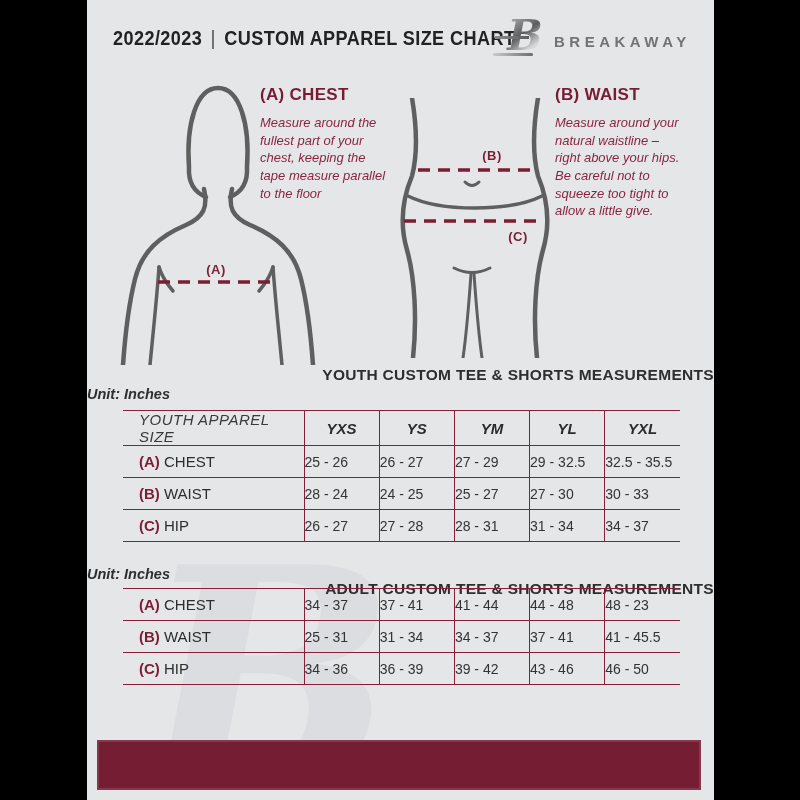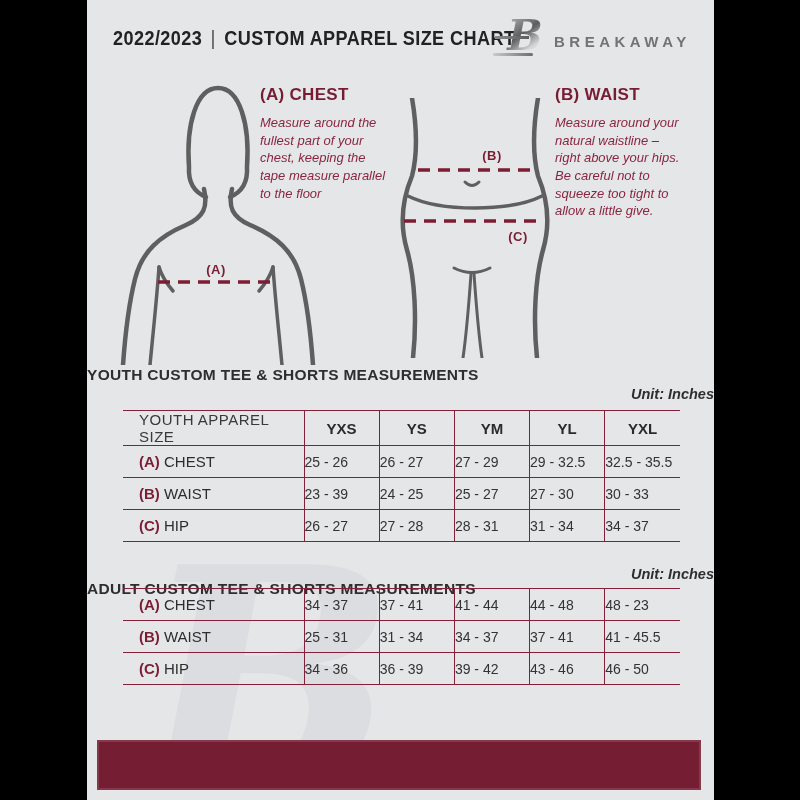--- a/index.html
+++ b/index.html
@@ -44,37 +44,37 @@
   .marker{font:700 13px "Liberation Sans",sans-serif;fill:#7b1d33;letter-spacing:.5px;}
   .guide{position:absolute;color:#8a2540;}
   .guide h3{
     margin:0 0 9px 0;font-size:17px;font-weight:800;color:#771d33;letter-spacing:.3px;
   }
   .guide p{
     margin:0;font-size:13px;line-height:1.36;font-style:italic;font-weight:400;
     white-space:pre-line;
   }
   
-  .tbl-title{position:absolute;width:100%;text-align:left;font-size:15.5px;
+  .tbl-title{position:absolute;width:100%;text-align:right;font-size:15.5px;
     font-weight:700;color:#2e2e2e;letter-spacing:.3px;z-index:1;}
-  .tbl-unit{position:absolute;width:100%;text-align:right;font-size:14.5px;
+  .tbl-unit{position:absolute;width:100%;text-align:left;font-size:14.5px;
     font-weight:600;font-style:italic;color:#2e2e2e;z-index:1;}
   table.size{
     position:absolute;left:36px;width:557px;border-collapse:collapse;z-index:1;
     table-layout:fixed;
   }
   table.size col.c0{width:181px;}
   table.size col.cv{width:75.2px;}
   table.size tr{border-top:1.5px solid #84203a;border-bottom:1.5px solid #84203a;}
   table.size td,table.size th{
     border-left:1.5px solid #84203a;padding:0;height:31px;vertical-align:middle;
     font-size:14px;color:#333;background:transparent;
   }
   table.size td:first-child,table.size th:first-child{border-left:none;}
-  table.size th{font-size:15px;font-weight:700;color:#2b2b2b;height:33px;}
+  table.size th{font-size:15px;font-weight:700;color:#2b2b2b;height:33px;font-style:italic;}
   table.size th.lblhdr{font-weight:400;font-size:15px;letter-spacing:.5px;color:#3a3a3a;
     text-align:left;padding-left:16px;}
   table.size td.lbl{text-align:left;padding-left:16px;font-size:15px;color:#2d2d2d;}
   table.size td.lbl b{color:#7b1d33;font-weight:800;}
   
   .watermark{
     position:absolute;left:55px;top:528px;font-family:"DejaVu Serif",serif;
     font-style:italic;font-weight:700;font-size:300px;line-height:1;
     color:#dcdde0;z-index:0;user-select:none;
   }
@@ -163,21 +163,21 @@
     <tr>
       <td class="lbl"><b>(A)</b> <span>CHEST</span></td>
       <td>25 - 26</td>
       <td>26 - 27</td>
       <td>27 - 29</td>
       <td>29 - 32.5</td>
       <td>32.5 - 35.5</td>
     </tr>
     <tr>
       <td class="lbl"><b>(B)</b> <span>WAIST</span></td>
-      <td>23 - 39</td>
+      <td>28 - 24</td>
       <td>24 - 25</td>
       <td>25 - 27</td>
       <td>27 - 30</td>
       <td>30 - 33</td>
     </tr>
     <tr>
       <td class="lbl"><b>(C)</b> <span>HIP</span></td>
       <td>26 - 27</td>
       <td>27 - 28</td>
       <td>28 - 31</td>

